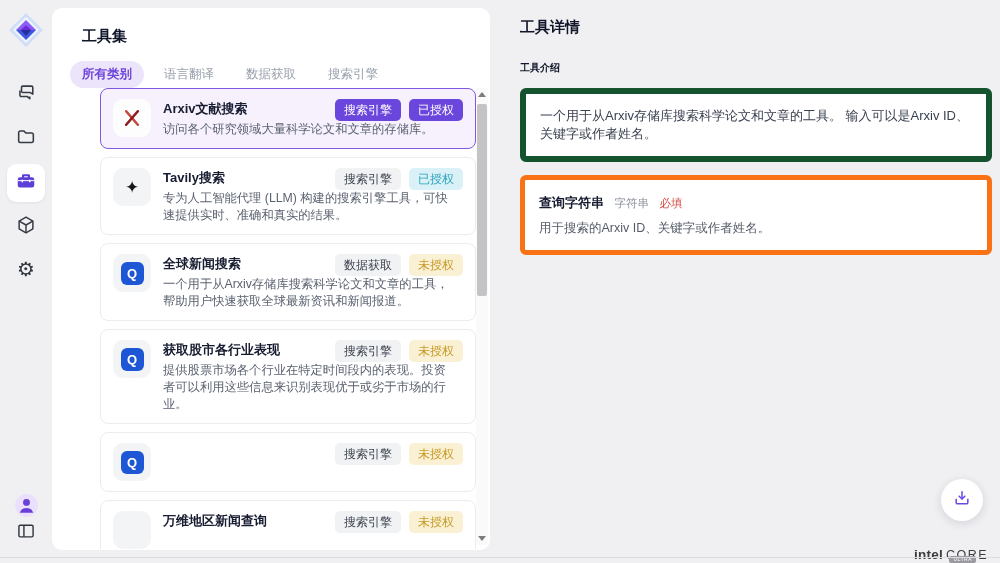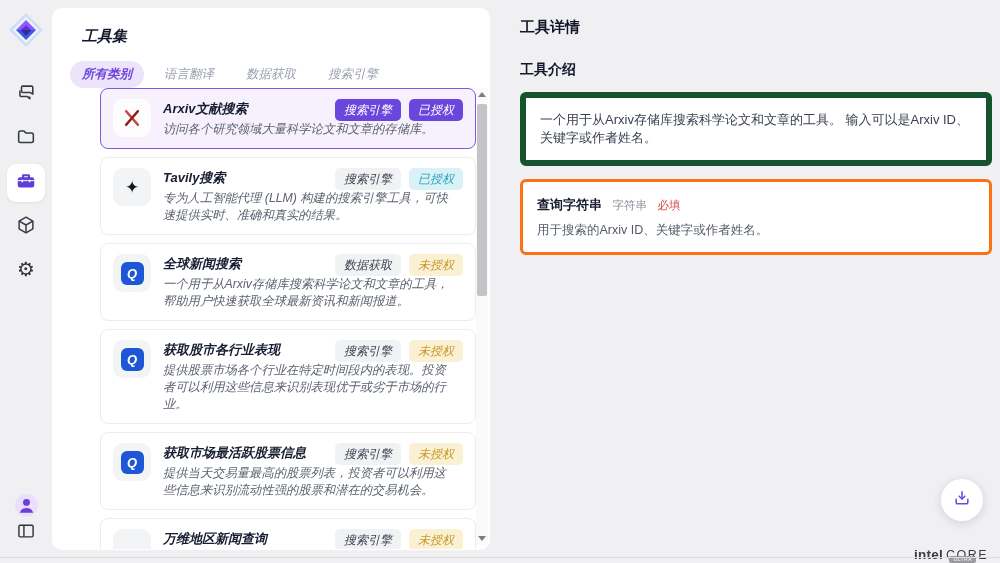--- a/index.html
+++ b/index.html
@@ -11,21 +11,21 @@
   .side-logo { position:absolute; left:7px; top:11px; width:38px; height:38px; }
   .side-item { position:absolute; left:7px; width:38px; height:38px; border-radius:9px;
                display:flex; align-items:center; justify-content:center; cursor:pointer; }
   .side-item.active { background:#ffffff; box-shadow:0 1px 3px rgba(40,30,90,.08); }
   .si-0 { top:76px; } .si-1 { top:120px; } .si-2 { top:164px; } .si-3 { top:208px; } .si-4 { top:250px; }
   .side-bottom-0 { top:488px; } .side-bottom-1 { top:514px; }
   .gear-glyph { font-size:20px; color:#2e333d; line-height:1; }
 
   
   .list-panel { position:absolute; left:52px; top:8px; width:438px; height:542px;
-                background:#ffffff; border-radius:10px;font-style:italic; }
+                background:#ffffff; border-radius:10px; }
   .panel-title { font-size:15px; font-weight:bold; padding:19px 0 0 30px; color:#12172b; }
   .tabs { display:flex; align-items:center; margin:15px 0 0 18px; }
   .tab { font-size:12.5px; color:#99a0ac; padding:5px 12px; cursor:pointer; white-space:nowrap; margin-right:8px; }
   .tab.active { background:#ece4fb; color:#6f45d8; border-radius:15px; font-weight:bold; }
 
   .cards { position:absolute; left:16px; top:80px; width:408px; bottom:1px; overflow:hidden;padding-left:32px; }
   .tool-card { position:relative; display:flex; gap:12px; padding:10px 12px; margin-bottom:8px;
                border:1px solid #ececf0; border-radius:8px; background:#fff; cursor:pointer; }
   .tool-card.selected { background:#f6f1fd; border:1.5px solid #8059e2; }
   .tool-icon { width:38px; height:38px; border-radius:10px; background:#f3f4f6; flex-shrink:0;
@@ -47,24 +47,24 @@
   .scrollbar { position:absolute; top:80px; right:2px; bottom:5px; width:12px; background:#fafafa; }
   .sb-btn { position:absolute; left:0; width:12px; height:13px; display:flex; align-items:center; justify-content:center; cursor:pointer; }
   .sb-up { top:0; } .sb-down { bottom:0; }
   .tri-up { width:0; height:0; border-left:4px solid transparent; border-right:4px solid transparent; border-bottom:5px solid #7c7c7c; }
   .tri-down { width:0; height:0; border-left:4px solid transparent; border-right:4px solid transparent; border-top:5px solid #7c7c7c; }
   .sb-thumb { position:absolute; left:1px; top:16px; width:10px; height:192px; background:#c4c4c6; border-radius:2px; cursor:grab; }
 
   
   .detail { position:absolute; left:502px; top:0; right:0; height:100%; padding:18px 8px 0 18px; }
   .detail-title { font-size:15px; font-weight:bold; color:#12172b; }
-  .section-heading { font-size:14px; font-weight:bold; color:#12172b; margin-top:24px; }
+  .section-heading { font-size:10px; font-weight:bold; color:#12172b; margin-top:24px; }
   .intro-box { margin-top:13px; background:#fff; border:6px solid #14532d; border-radius:6px;
                padding:13px 14px; font-size:13px; color:#3a4150; line-height:18px; }
-  .param-box { margin-top:13px; background:#fff; border:3px solid #f97316; border-radius:6px; padding:13px 14px; }
+  .param-box { margin-top:13px; background:#fff; border:5px solid #f97316; border-radius:6px; padding:13px 14px; }
   .param-name { font-size:13px; font-weight:bold; color:#171c30; }
   .param-type { font-size:11.5px; color:#8b909c; margin-left:6px; }
   .param-required { font-size:11.5px; color:#d14b45; margin-left:6px; }
   .param-desc { font-size:12.5px; color:#545b68; margin-top:8px; line-height:17px; }
 
   
   .fab { position:absolute; right:17px; bottom:42px; width:42px; height:42px; border-radius:50%;
          background:#fff; box-shadow:0 2px 10px rgba(30,20,70,.14); display:flex;
          align-items:center; justify-content:center; cursor:pointer; }
   .intel { position:absolute; right:12px; bottom:1px; display:flex; align-items:baseline; }
@@ -211,24 +211,20 @@
     <div class="badges">
       <span class="badge badge-category">搜索引擎</span>
       <span class="badge badge-auth auth-no">未授权</span>
     </div>
   </div>
 
   <div class="tool-card">
     <div class="tool-icon">
           <span class="q-chip">Q</span>
         </div>
-    <div class="tool-body">
-      <div class="tool-name">获取市场最活跃股票信息</div>
-      <div class="tool-desc">提供当天交易量最高的股票列表，投资者可以利用这些信息来识别流动性强的股票和潜在的交易机会。</div>
-    </div>
     <div class="badges">
       <span class="badge badge-category">搜索引擎</span>
       <span class="badge badge-auth auth-no">未授权</span>
     </div>
   </div>
 
   <div class="tool-card">
     <div class="tool-icon"></div>
     <div class="tool-body">
       <div class="tool-name">万维地区新闻查询</div>

